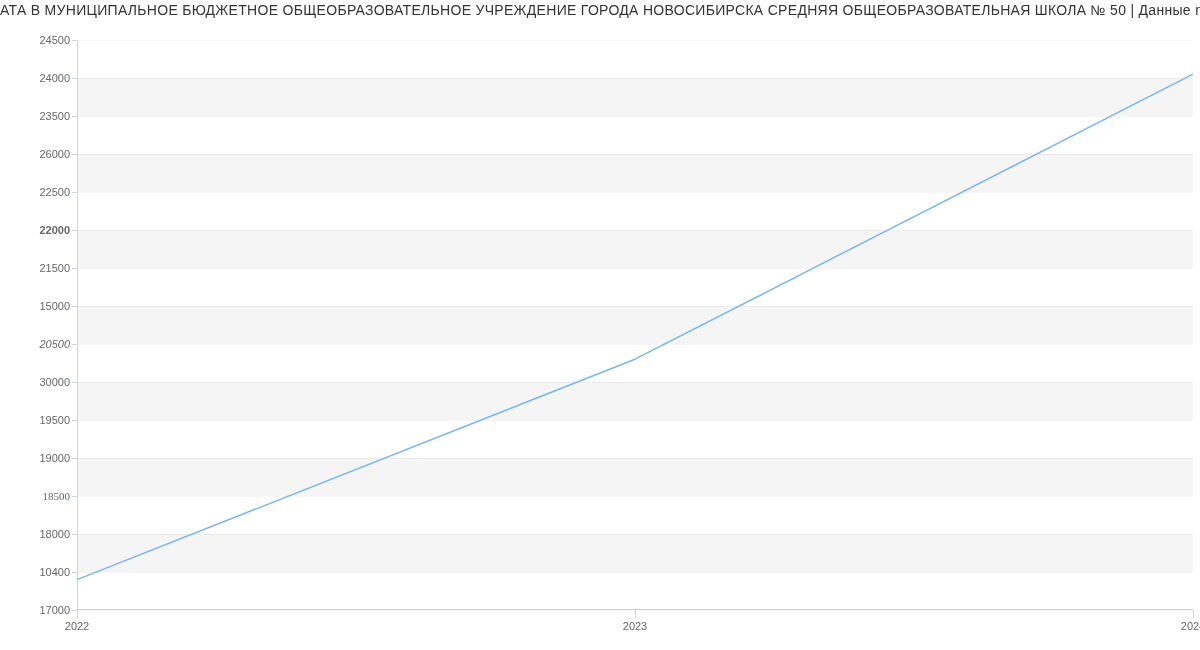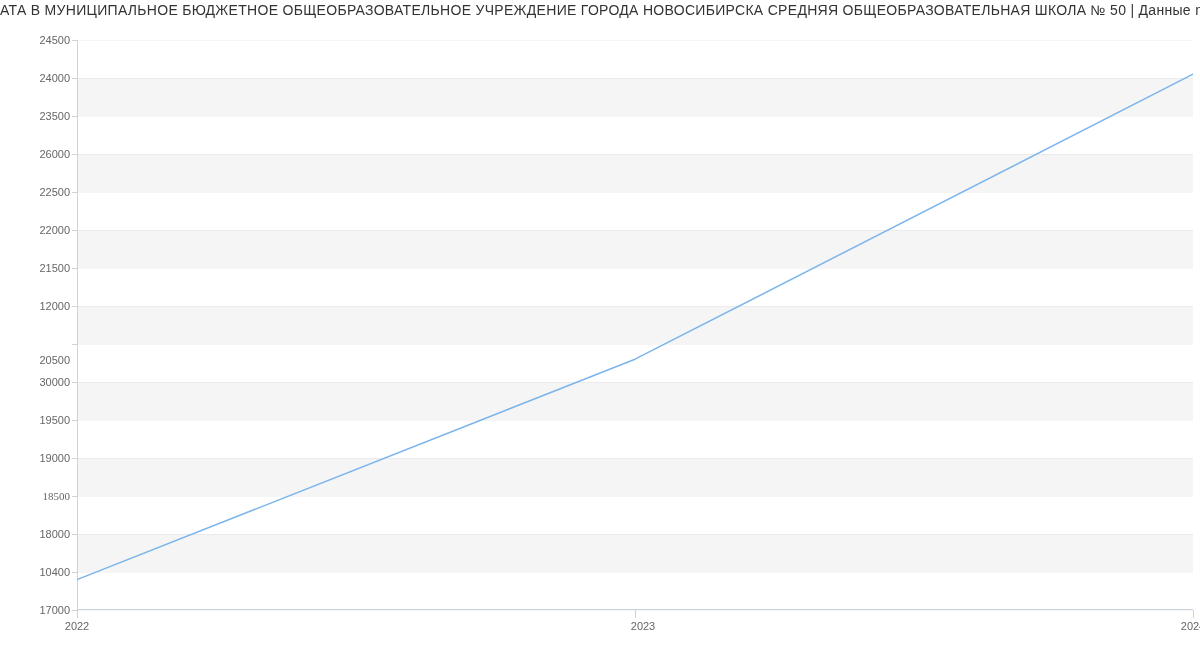--- a/index.html
+++ b/index.html
@@ -132,24 +132,24 @@
 </div>
 
 <div id="y-labels">
     <div class="y-tick-label" style="top: 610px;">17000</div>
     <div class="y-tick-label" style="top: 572px;">10400</div>
     <div class="y-tick-label" style="top: 534px;">18000</div>
     <div class="y-tick-label" style="top: 496px; font-family: Liberation Serif, serif;">18500</div>
     <div class="y-tick-label" style="top: 458px;">19000</div>
     <div class="y-tick-label" style="top: 420px; margin-left: 10px;">19500</div>
     <div class="y-tick-label" style="top: 382px;">30000</div>
-    <div class="y-tick-label" style="top: 360px;">20500</div>
-    <div class="y-tick-label" style="top: 306px;">12000</div>
+    <div class="y-tick-label" style="top: 344px; font-style: italic;">20500</div>
+    <div class="y-tick-label" style="top: 306px;">15000</div>
     <div class="y-tick-label" style="top: 268px;">21500</div>
-    <div class="y-tick-label" style="top: 230px;">22000</div>
+    <div class="y-tick-label" style="top: 230px; font-weight: bold;">22000</div>
     <div class="y-tick-label" style="top: 192px;">22500</div>
     <div class="y-tick-label" style="top: 154px;">26000</div>
     <div class="y-tick-label" style="top: 116px;">23500</div>
     <div class="y-tick-label" style="top: 78px;">24000</div>
     <div class="y-tick-label" style="top: 40px;">24500</div>
   </div>
 <div id="y-ticks">
     <div class="y-tick-mark" style="top: 610px; left: 72px;"></div>
     <div class="y-tick-mark" style="top: 572px; left: 72px;"></div>
     <div class="y-tick-mark" style="top: 534px; left: 72px;"></div>
@@ -162,20 +162,20 @@
     <div class="y-tick-mark" style="top: 268px; left: 72px;"></div>
     <div class="y-tick-mark" style="top: 230px; left: 72px;"></div>
     <div class="y-tick-mark" style="top: 192px; left: 72px;"></div>
     <div class="y-tick-mark" style="top: 154px; left: 72px;"></div>
     <div class="y-tick-mark" style="top: 116px; left: 72px;"></div>
     <div class="y-tick-mark" style="top: 78px; left: 72px;"></div>
     <div class="y-tick-mark" style="top: 40px; left: 72px;"></div>
   </div>
 <div id="x-labels">
     <div class="x-tick-label" style="left: 77px; top: 620px;">2022</div>
-    <div class="x-tick-label" style="left: 635px; top: 620px; margin-left: 8px;">2023</div>
+    <div class="x-tick-label" style="left: 635px; top: 620px;">2023</div>
     <div class="x-tick-label" style="left: 1193px; top: 620px;">2024</div>
   </div>
 <div id="x-ticks">
     <div class="x-tick-mark" style="left: 77px; top: 610px;"></div>
     <div class="x-tick-mark" style="left: 635px; top: 610px;"></div>
     <div class="x-tick-mark" style="left: 1193px; top: 610px;"></div>
   </div>
 
 </body></html>

